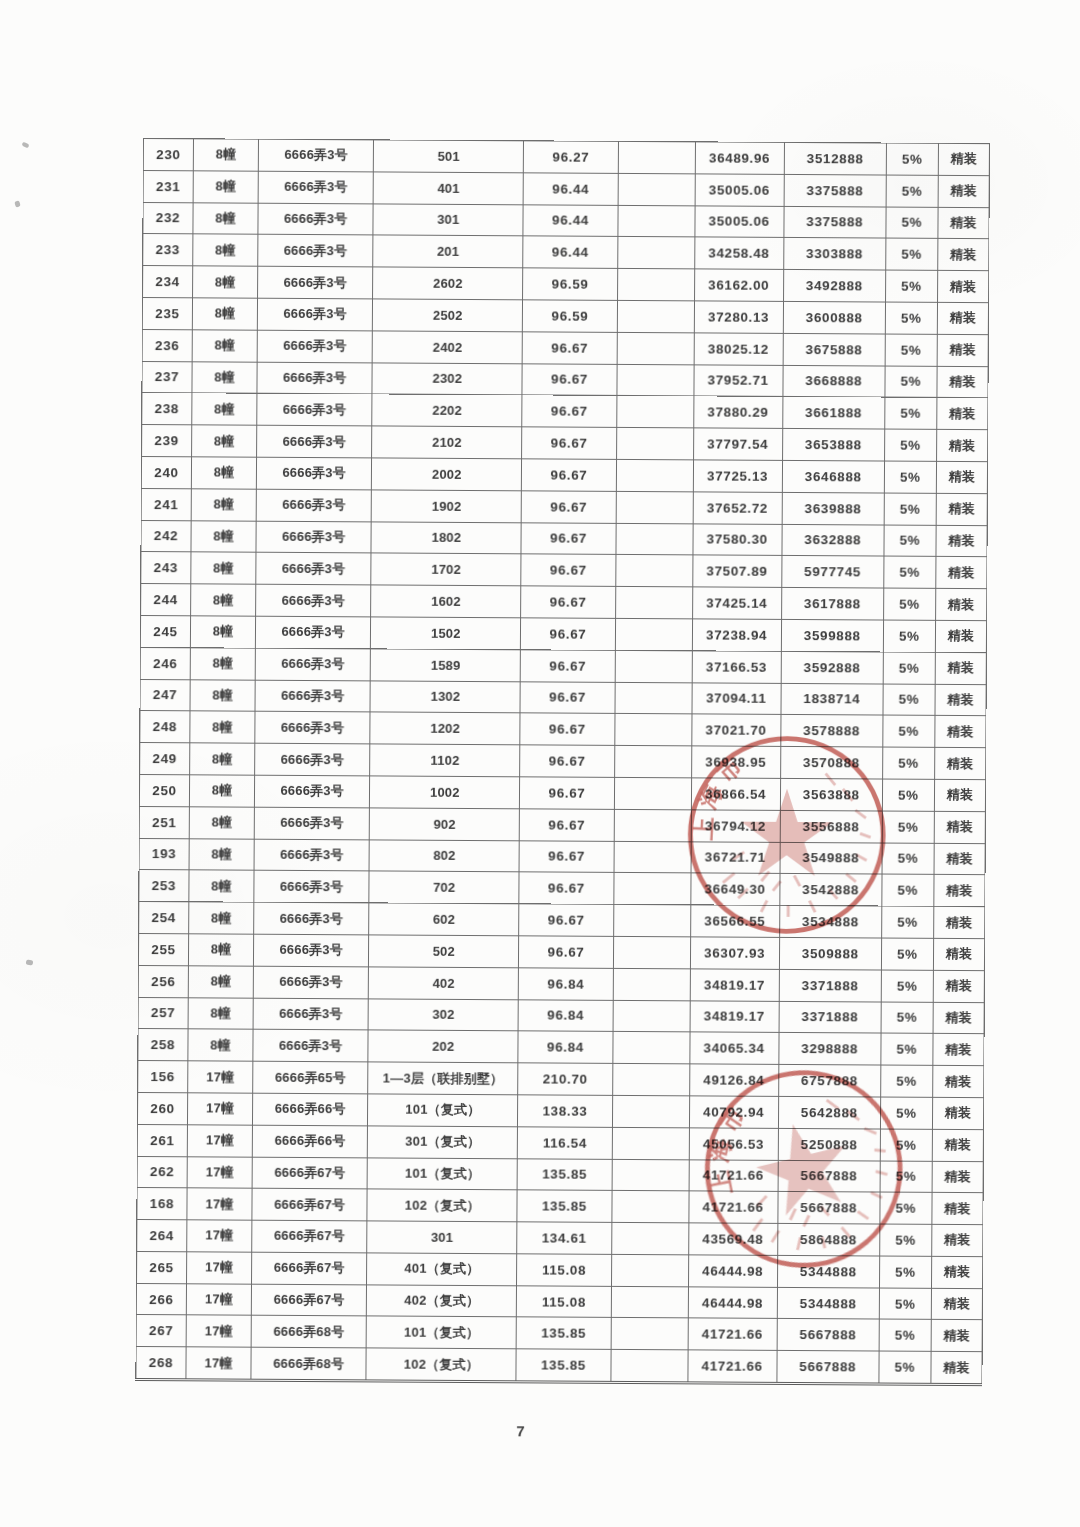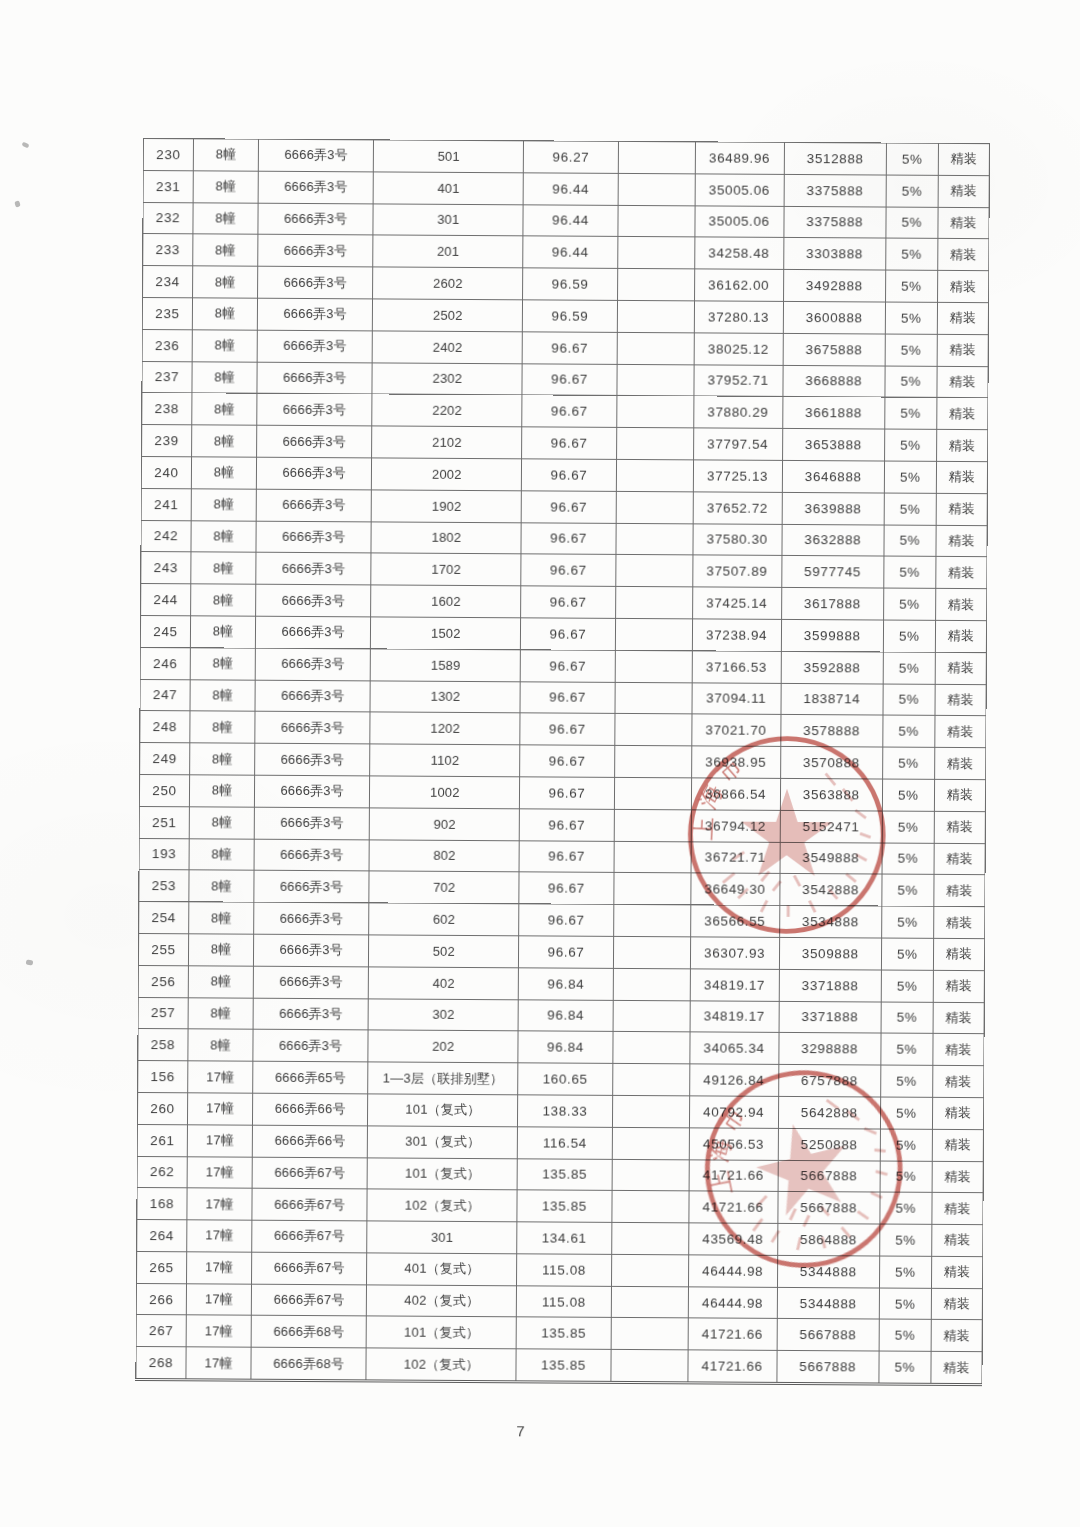--- a/index.html
+++ b/index.html
@@ -8,20 +8,21 @@
     background:#ffffff;
     font-family:"Liberation Sans","DejaVu Sans",sans-serif;
     position:relative;overflow:hidden;
   }
   .sheet{
     position:absolute;inset:0;
     background:
       radial-gradient(ellipse 300px 200px at 85% 12%, rgba(0,0,0,0.015), transparent 70%),
       radial-gradient(ellipse 400px 300px at 10% 60%, rgba(0,0,0,0.012), transparent 70%),
       #fcfcfb;
+    font-weight: bold;
   }
   .content{
     position:absolute;left:143px;top:138px;width:847px;
     transform:rotate(0.35deg);
     transform-origin:top left;
   }
   table.price{
     border-collapse:collapse;
     table-layout:fixed;
     width:847px;
@@ -339,21 +340,21 @@
             <td class="c-cn">精装</td>
           </tr>
           <tr>
             <td class="c-num">251</td>
             <td class="c-cn">8幢</td>
             <td class="c-cn">6666弄3号</td>
             <td class="c-cn">902</td>
             <td class="c-num">96.67</td>
             <td></td>
             <td class="c-num">36794.12</td>
-            <td class="c-num">5152471</td>
+            <td class="c-num">3556888</td>
             <td class="c-num">5%</td>
             <td class="c-cn">精装</td>
           </tr>
           <tr>
             <td class="c-num">193</td>
             <td class="c-cn">8幢</td>
             <td class="c-cn">6666弄3号</td>
             <td class="c-cn">802</td>
             <td class="c-num">96.67</td>
             <td></td>
@@ -432,21 +433,21 @@
             <td class="c-num">34065.34</td>
             <td class="c-num">3298888</td>
             <td class="c-num">5%</td>
             <td class="c-cn">精装</td>
           </tr>
           <tr>
             <td class="c-num">156</td>
             <td class="c-cn">17幢</td>
             <td class="c-cn">6666弄65号</td>
             <td class="c-cn">1—3层（联排别墅）</td>
-            <td class="c-num">160.65</td>
+            <td class="c-num">210.70</td>
             <td></td>
             <td class="c-num">49126.84</td>
             <td class="c-num">6757888</td>
             <td class="c-num">5%</td>
             <td class="c-cn">精装</td>
           </tr>
           <tr>
             <td class="c-num">260</td>
             <td class="c-cn">17幢</td>
             <td class="c-cn">6666弄66号</td>

